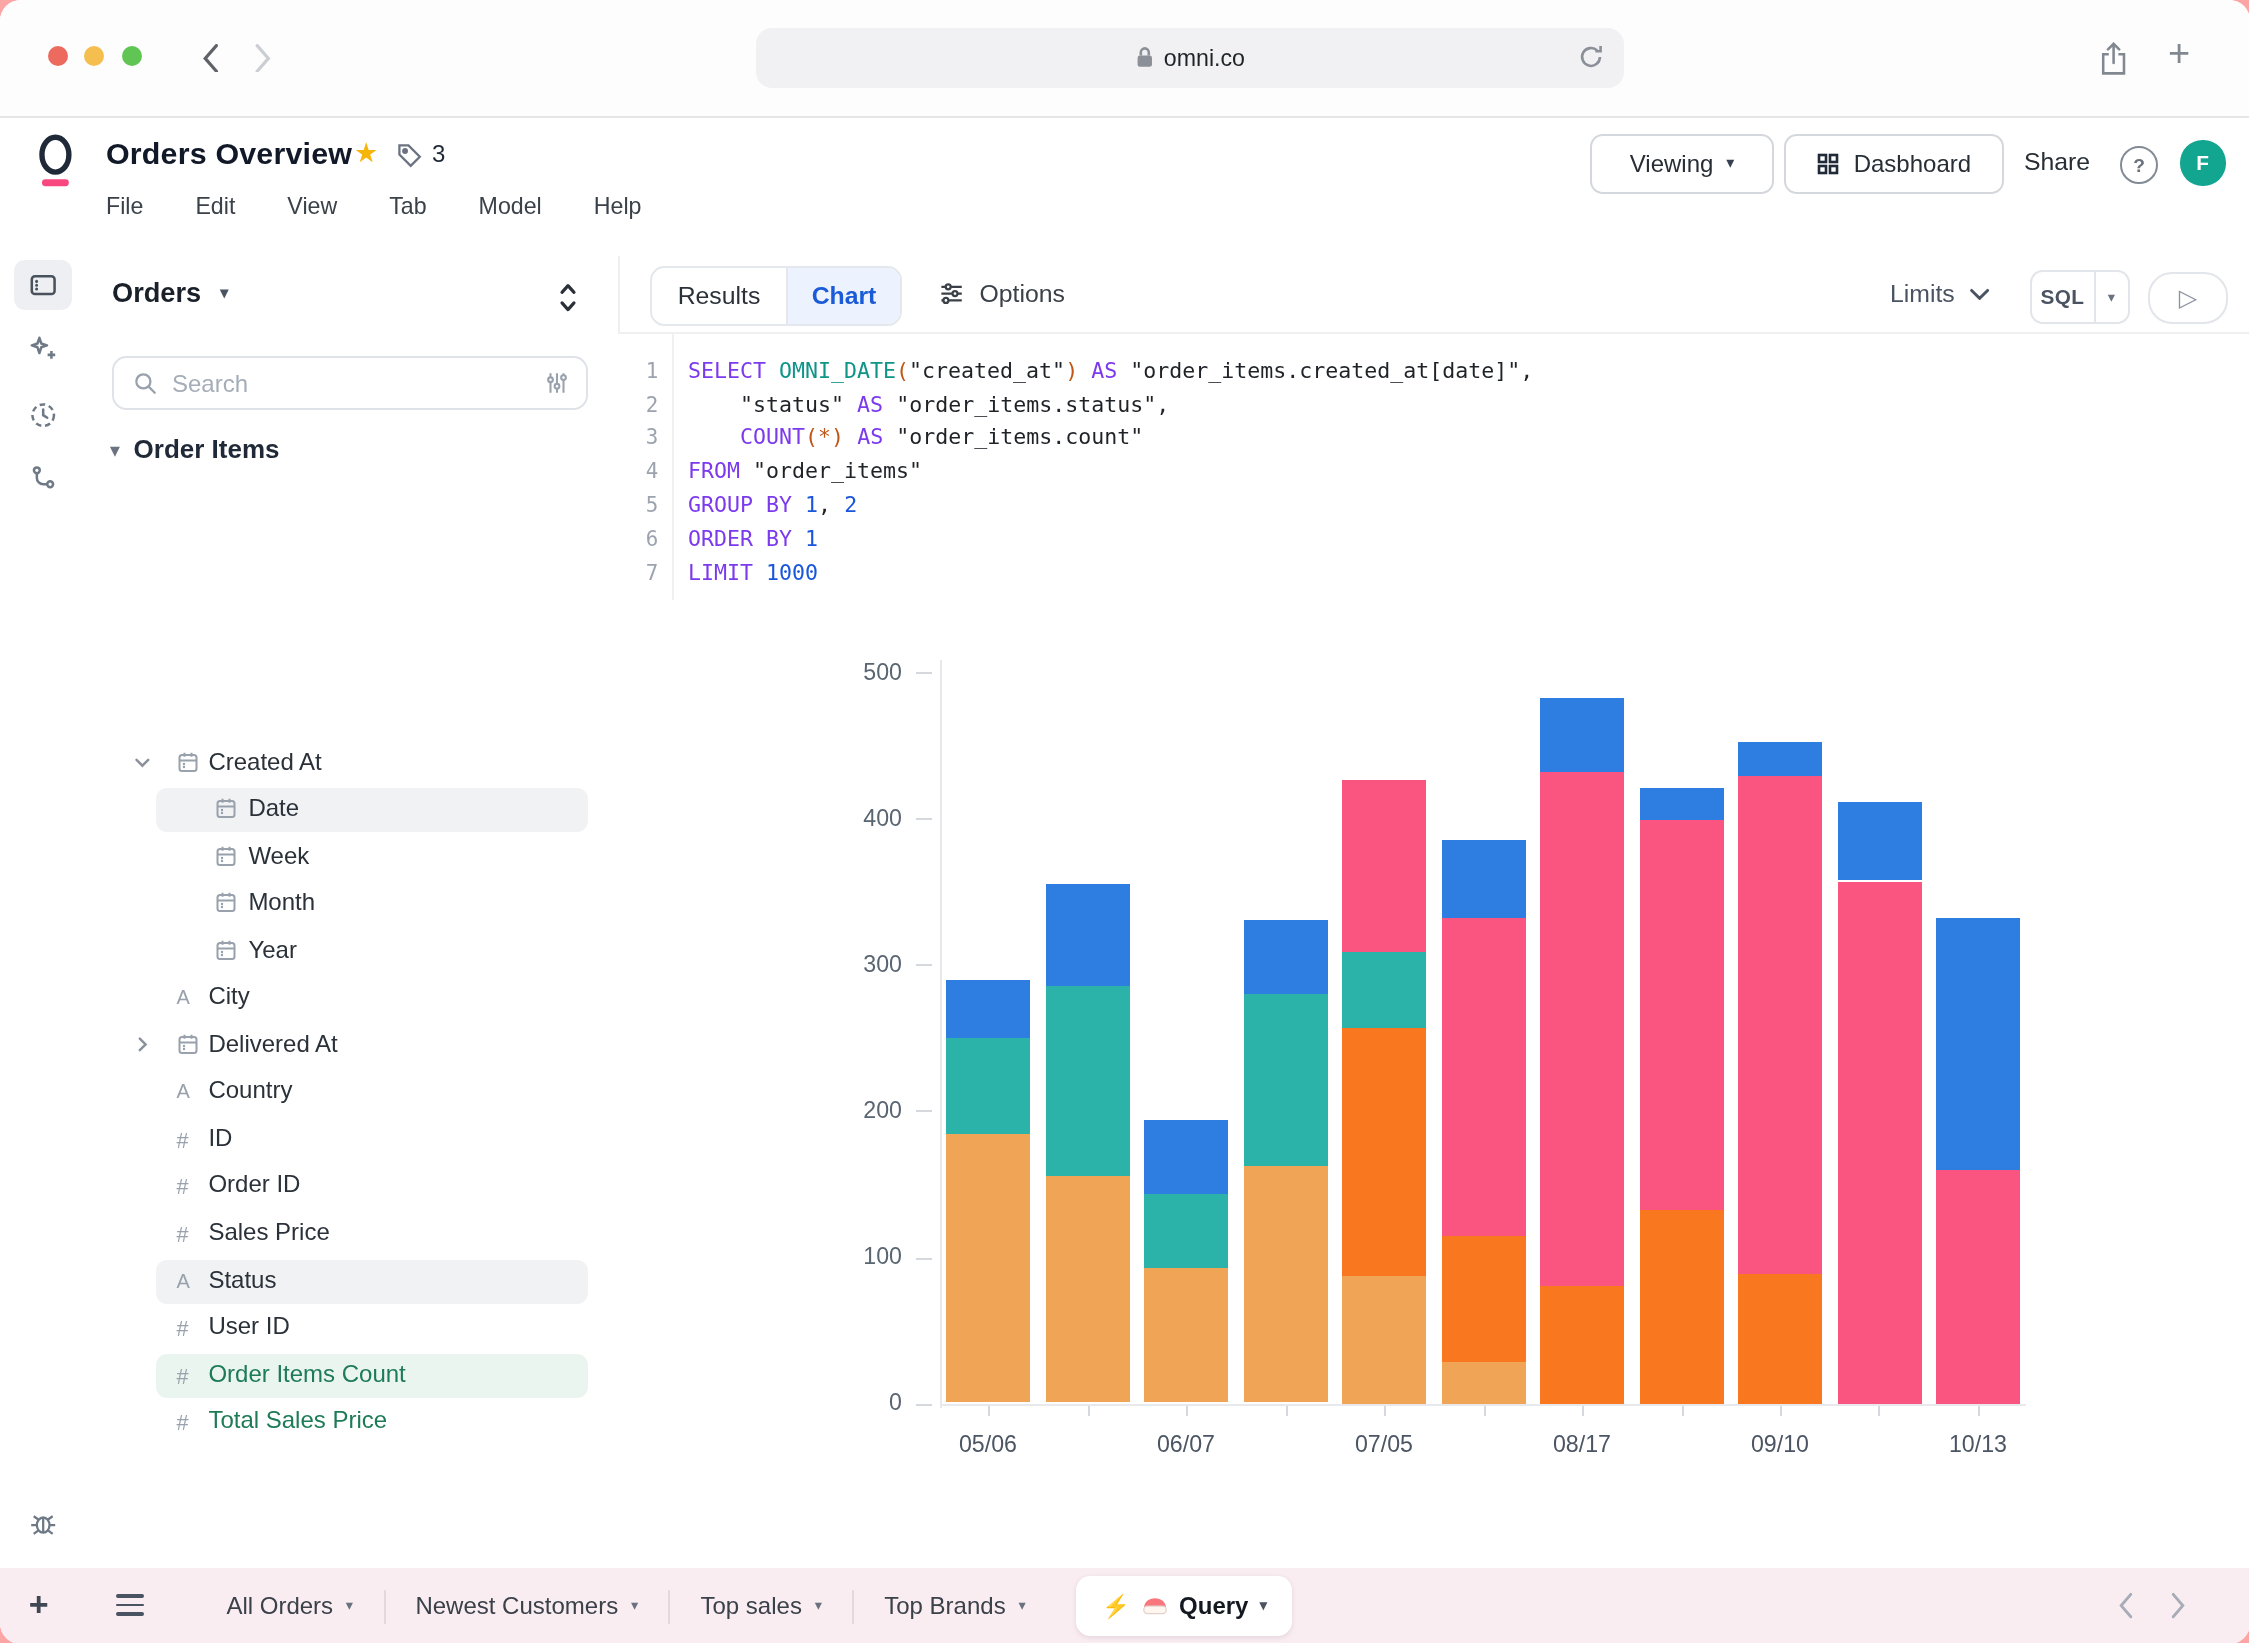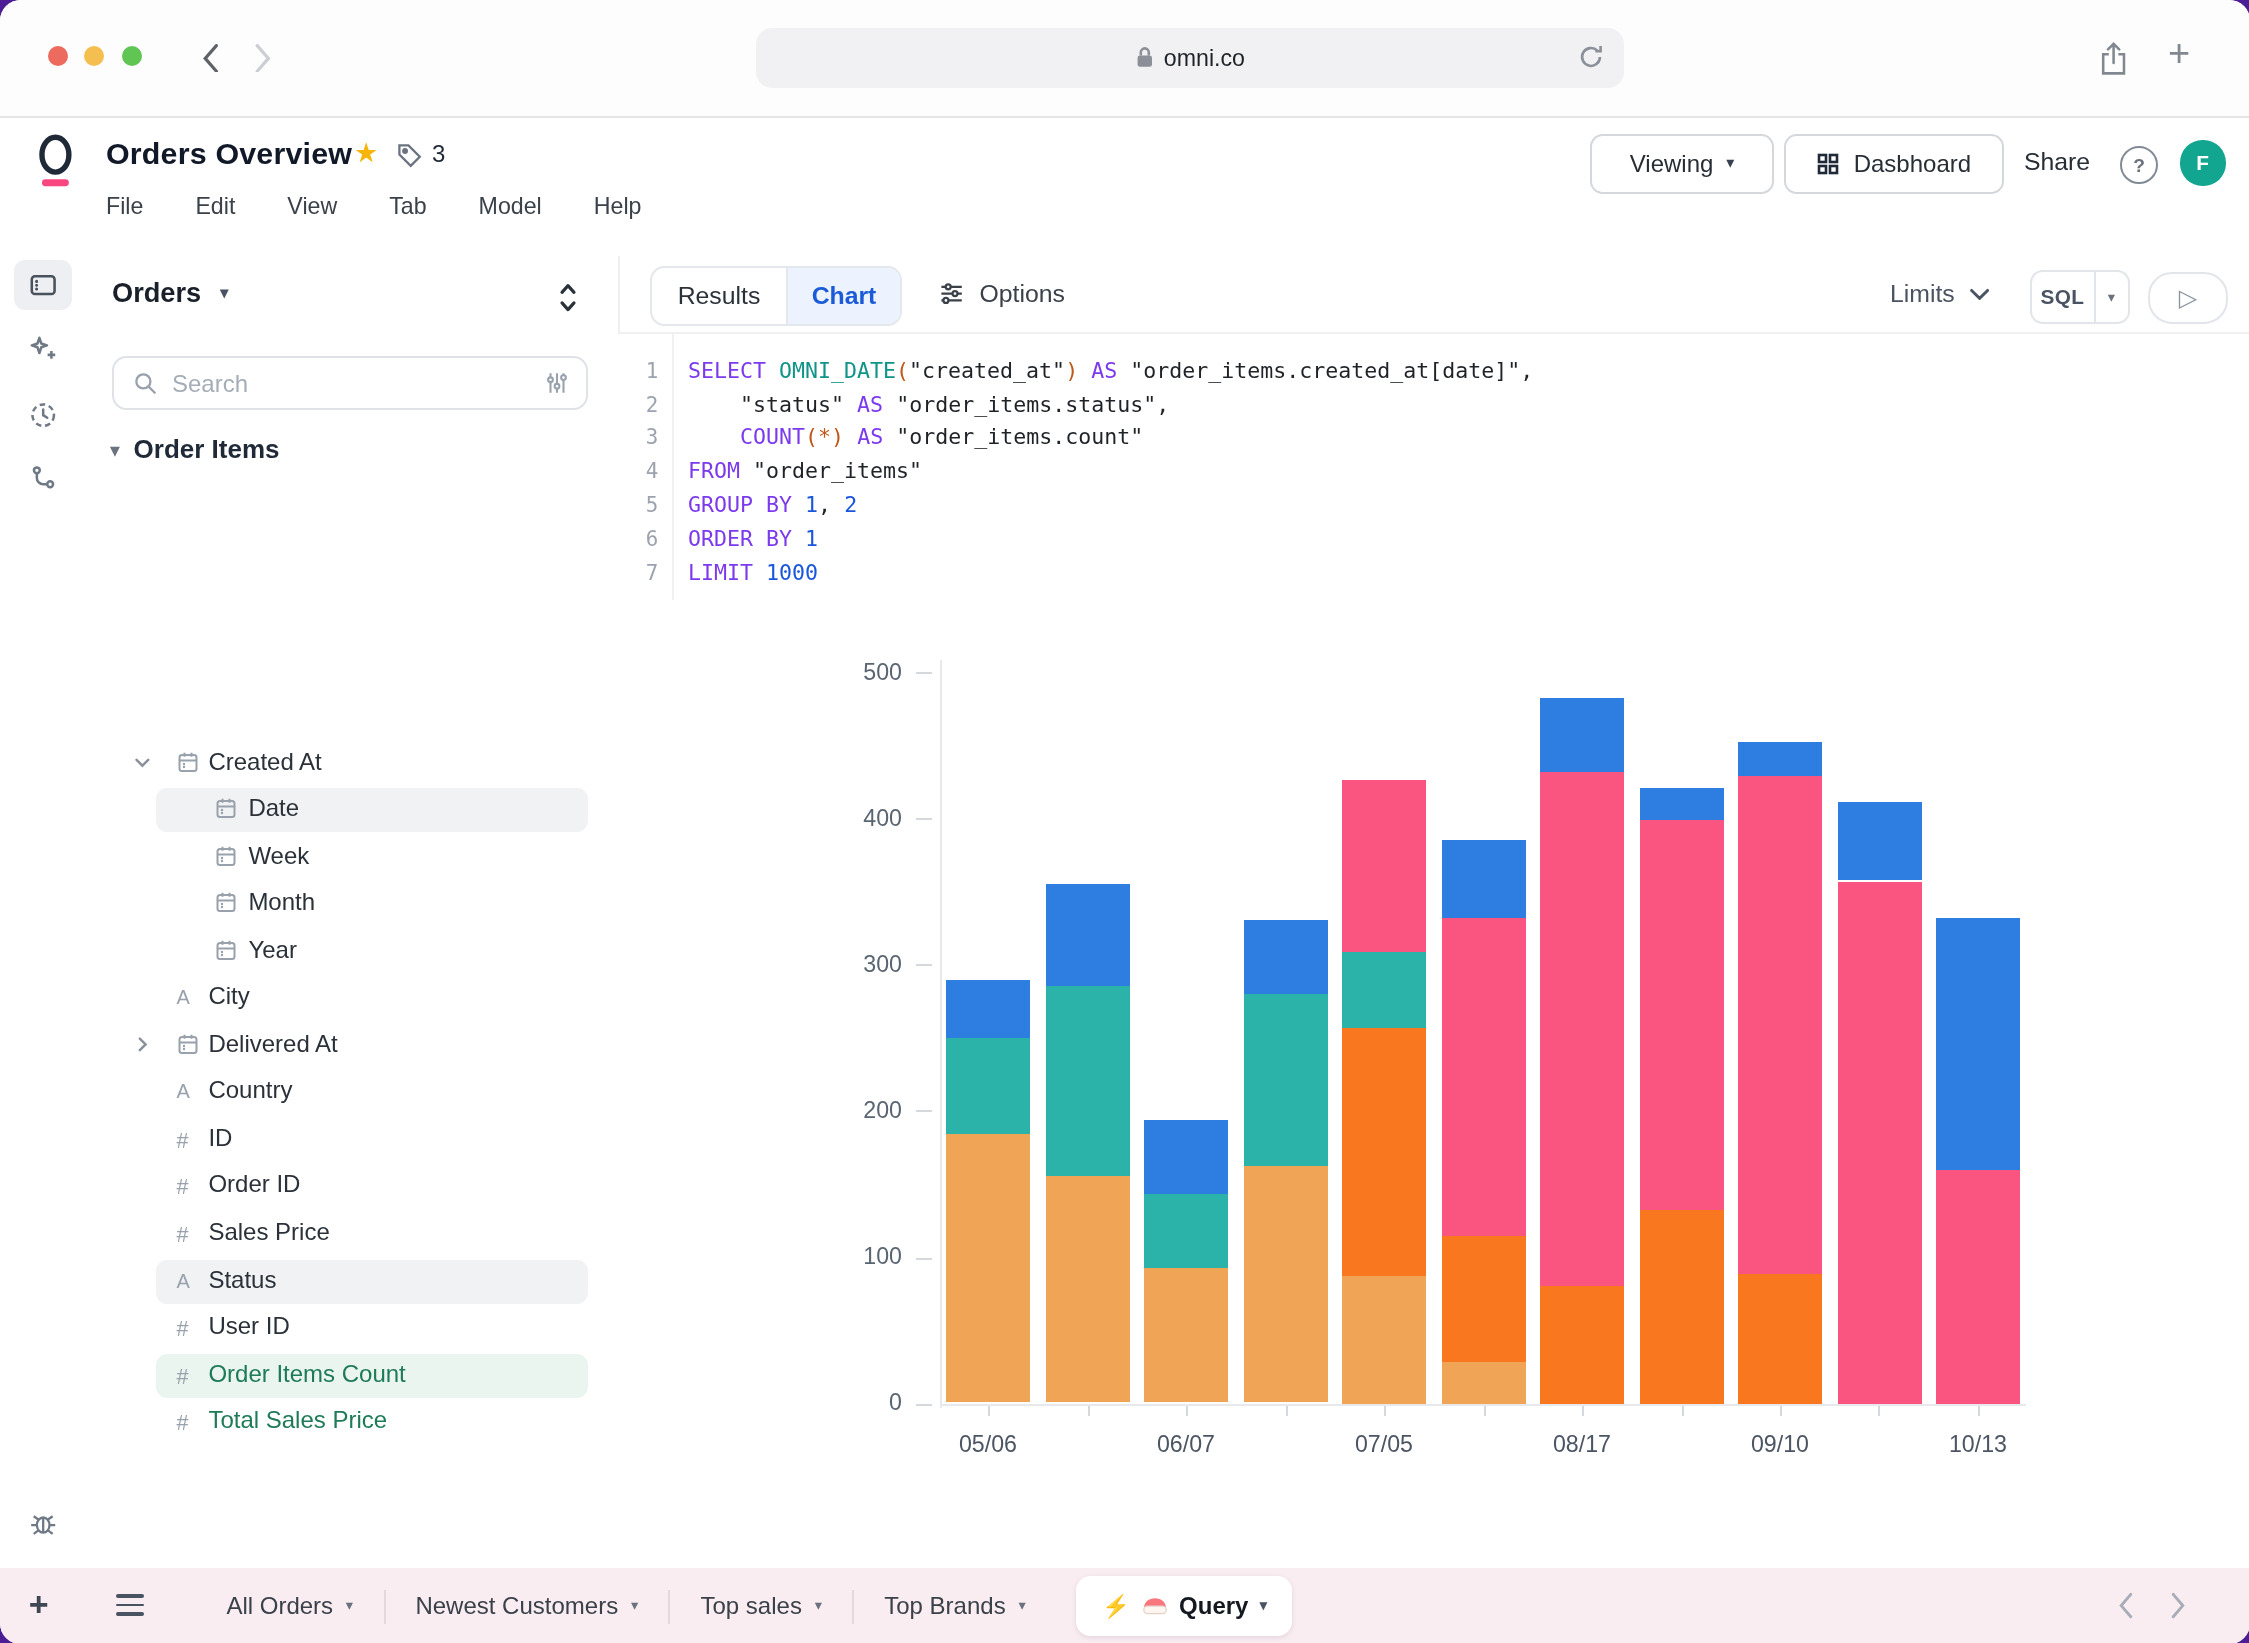--- a/index.html
+++ b/index.html
@@ -1,16 +1,16 @@
 <!DOCTYPE html>
 <html style="font-size:13px"><head>
 <meta charset="utf-8">
 <style>
   html,body{margin:0;padding:0;background:#050505;}
-  .stage{position:relative;width:2250px;height:1644px;background:#4c1d95;overflow:hidden;}
+  .stage{position:relative;width:2250px;height:1644px;background:#fca5a5;overflow:hidden;}
   .app{position:absolute;left:0;top:0;width:1125px;height:822px;transform:scale(2);transform-origin:0 0;
        background:#fff;border-radius:10.4px;overflow:hidden;font-family:"Liberation Sans",sans-serif;color:#1F2937;}
   .abs{position:absolute;}
   svg{display:block;}
   
   .chrome{position:absolute;left:0;top:0;right:0;height:58px;background:#FDFDFD;border-bottom:0.8px solid #E5E6E8;}
   .light{position:absolute;top:23px;width:10.4px;height:10.4px;border-radius:50%;}
   .urlbar{position:absolute;left:378px;top:13.6px;width:434px;height:30.5px;background:#F1F1F3;border-radius:8px;
           display:flex;align-items:center;justify-content:center;gap:5.6px;font-size:11.6px;color:#1F2328;}
   .urlreload{position:absolute;right:10.4px;top:8.8px;}

